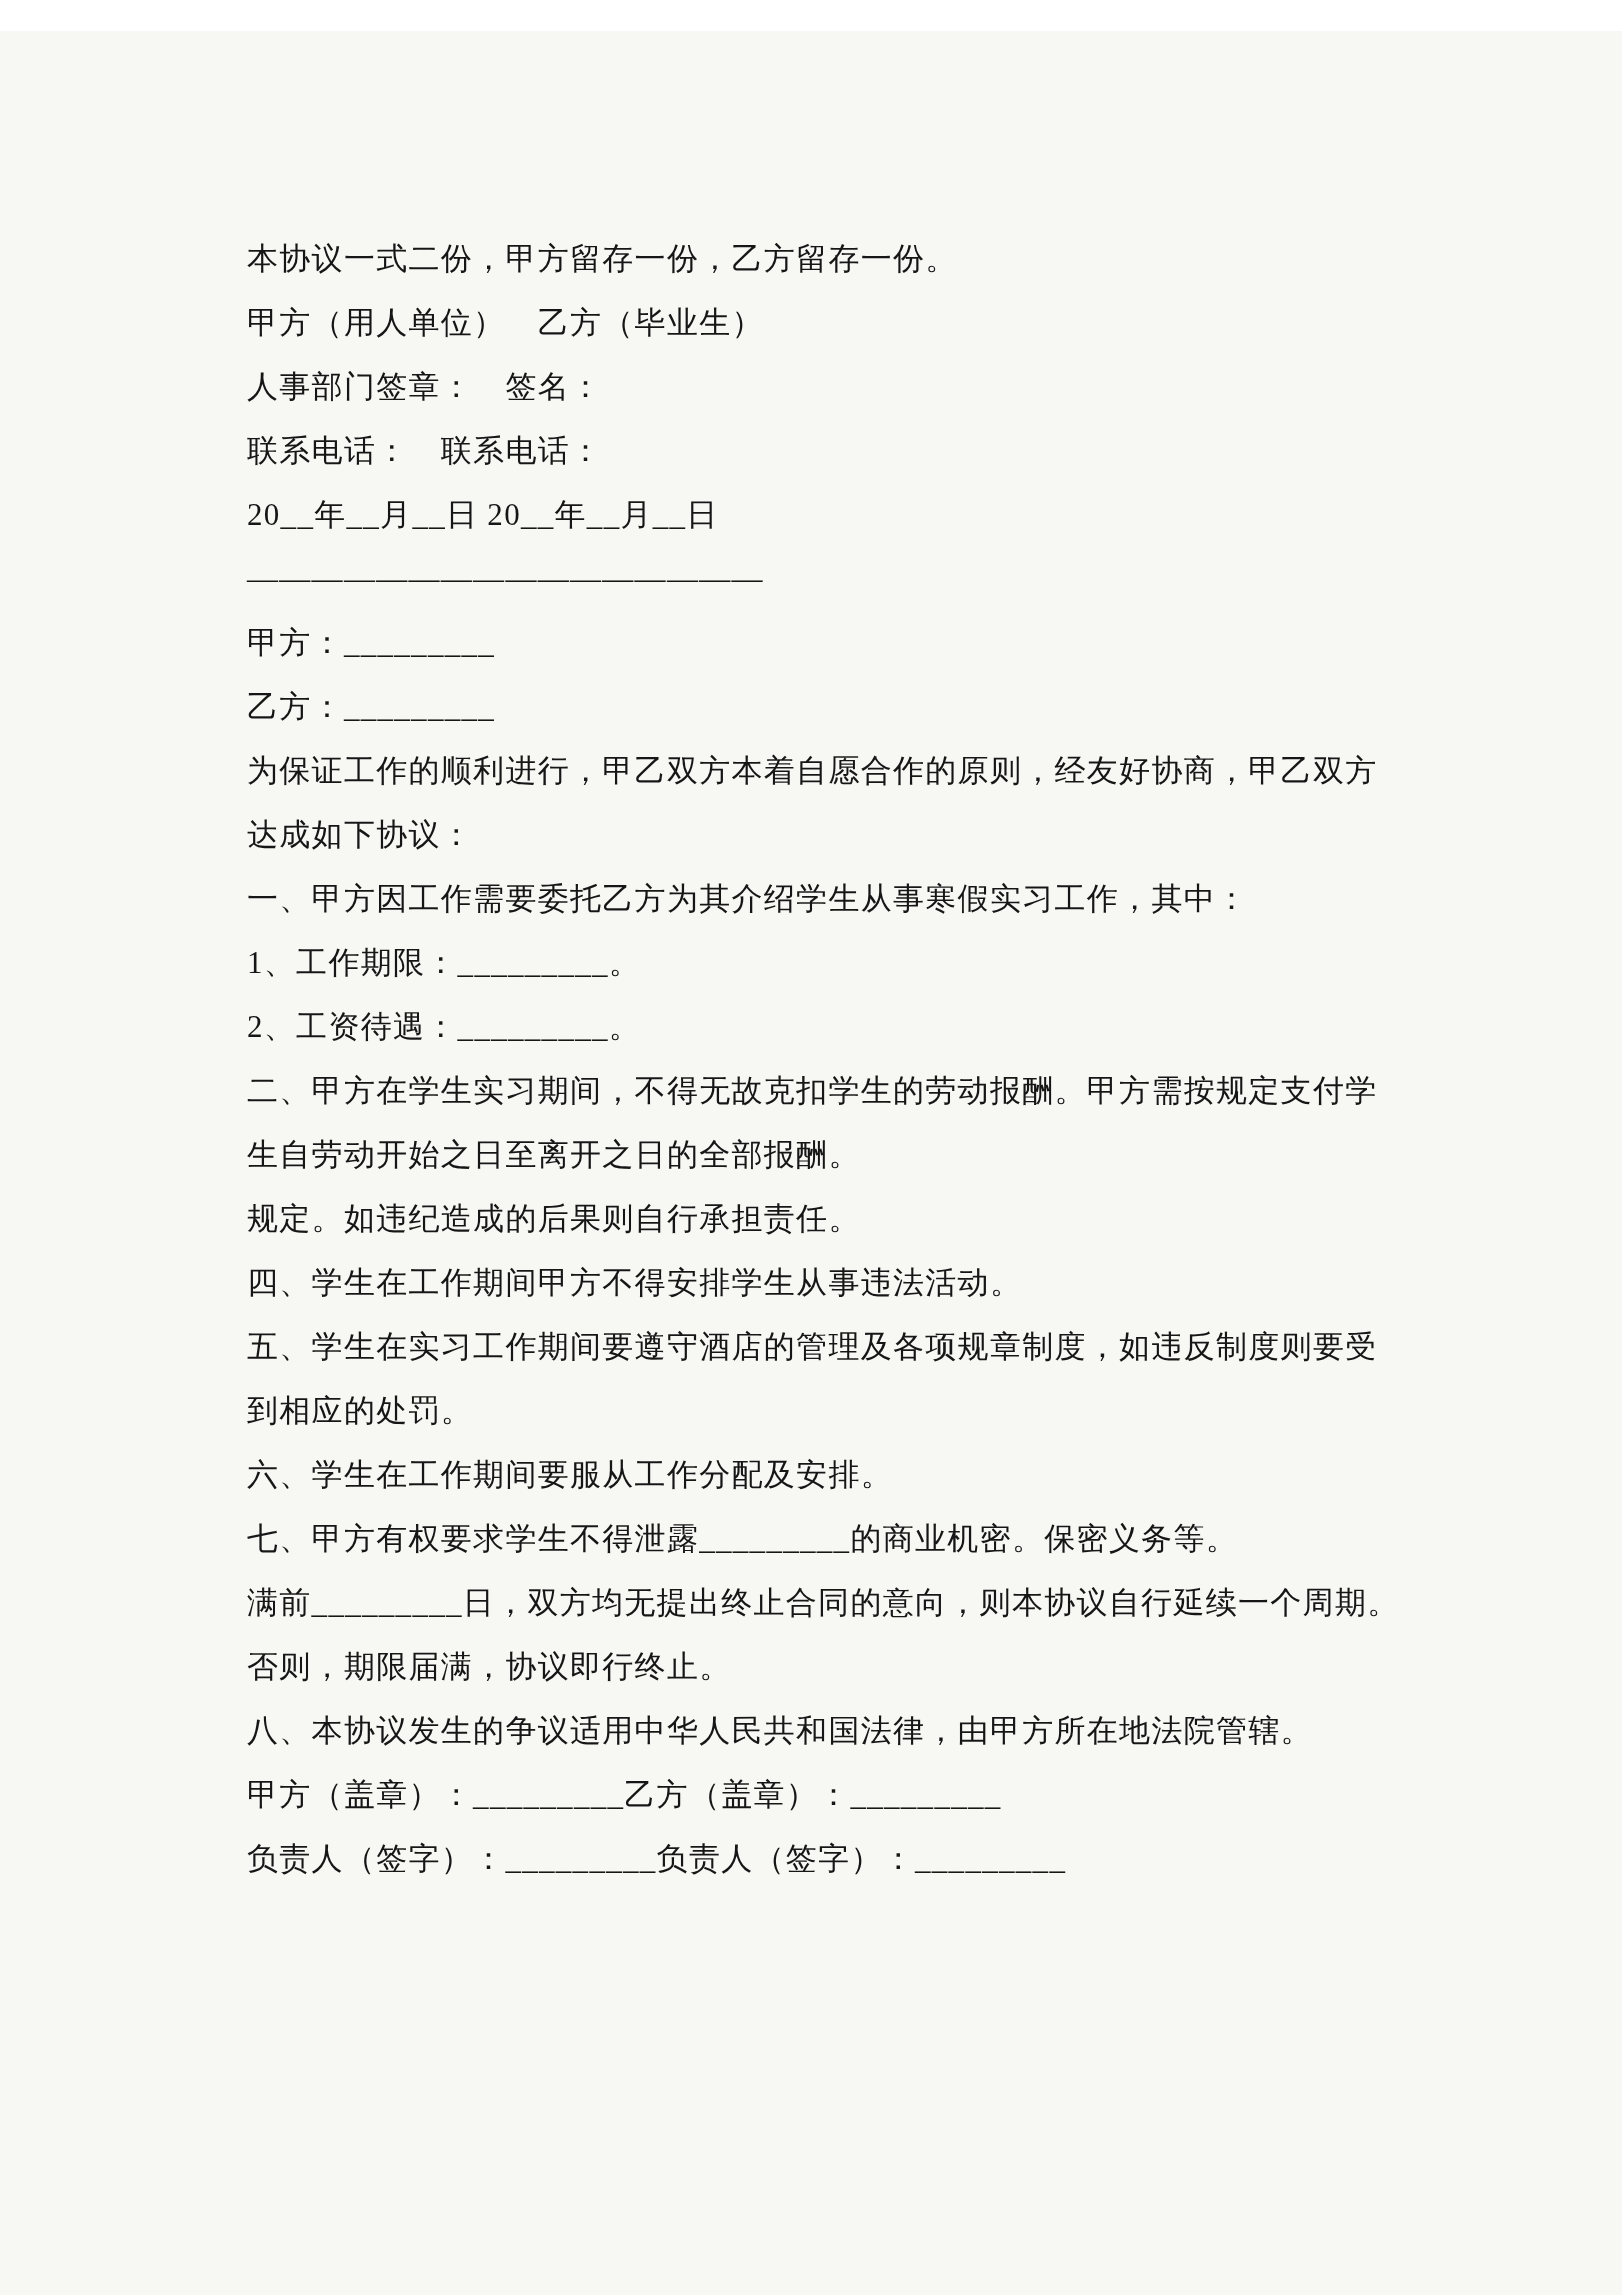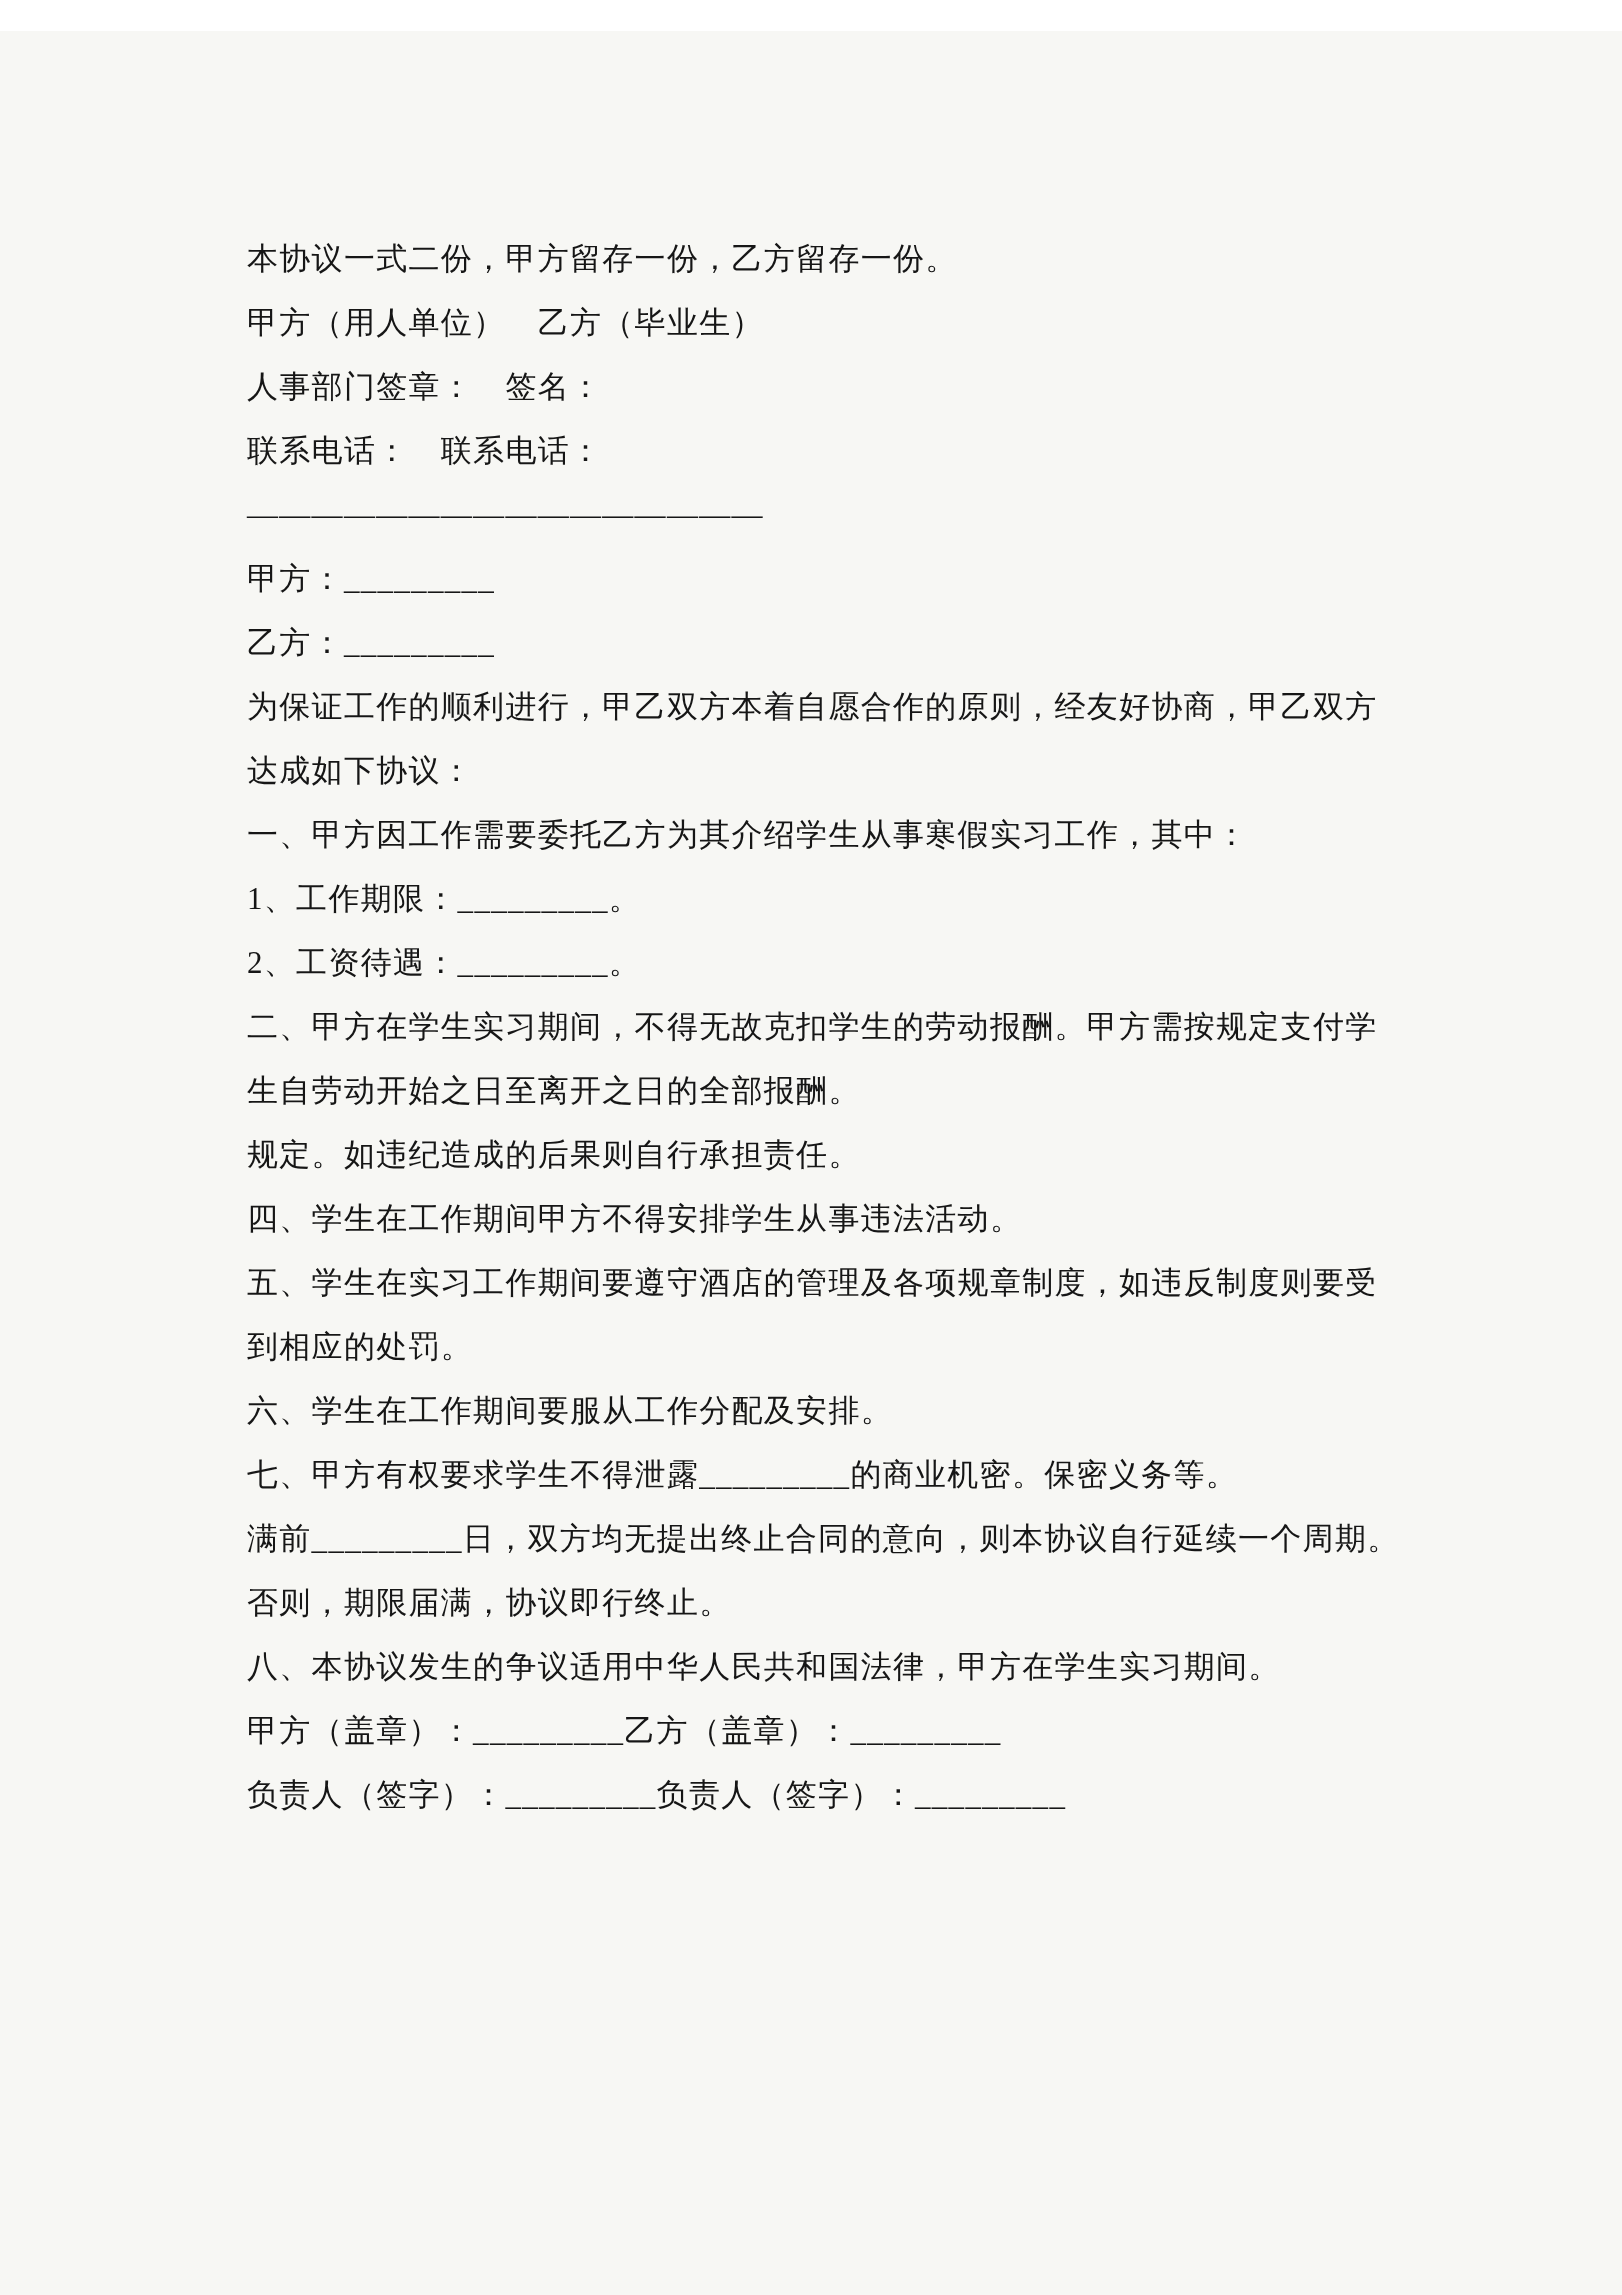--- a/index.html
+++ b/index.html
@@ -35,36 +35,37 @@
 </style>
 </head>
 <body>
 
 <div class="page">
   <div class="doc">
     <div class="line">本协议一式二份，甲方留存一份，乙方留存一份。</div>
     <div class="line">甲方（用人单位）　乙方（毕业生）</div>
     <div class="line">人事部门签章：　签名：</div>
     <div class="line">联系电话：　联系电话：</div>
+    <div class="line">20__年__月__日 20__年__月__日</div>
     <div class="line">————————————————</div>
     <div class="line">甲方：_________</div>
     <div class="line">乙方：_________</div>
     <div class="line">为保证工作的顺利进行，甲乙双方本着自愿合作的原则，经友好协商，甲乙双方</div>
     <div class="line">达成如下协议：</div>
     <div class="line">一、甲方因工作需要委托乙方为其介绍学生从事寒假实习工作，其中：</div>
     <div class="line">1、工作期限：_________。</div>
     <div class="line">2、工资待遇：_________。</div>
     <div class="line">二、甲方在学生实习期间，不得无故克扣学生的劳动报酬。甲方需按规定支付学</div>
     <div class="line">生自劳动开始之日至离开之日的全部报酬。</div>
     <div class="line">规定。如违纪造成的后果则自行承担责任。</div>
     <div class="line">四、学生在工作期间甲方不得安排学生从事违法活动。</div>
     <div class="line">五、学生在实习工作期间要遵守酒店的管理及各项规章制度，如违反制度则要受</div>
     <div class="line">到相应的处罚。</div>
     <div class="line">六、学生在工作期间要服从工作分配及安排。</div>
     <div class="line">七、甲方有权要求学生不得泄露_________的商业机密。保密义务等。</div>
     <div class="line">满前_________日，双方均无提出终止合同的意向，则本协议自行延续一个周期。</div>
     <div class="line">否则，期限届满，协议即行终止。</div>
-    <div class="line">八、本协议发生的争议适用中华人民共和国法律，甲方在学生实习期间。</div>
+    <div class="line">八、本协议发生的争议适用中华人民共和国法律，由甲方所在地法院管辖。</div>
     <div class="line">甲方（盖章）：_________乙方（盖章）：_________</div>
     <div class="line">负责人（签字）：_________负责人（签字）：_________</div>
   </div>
 </div>
 
 
 </body></html>

